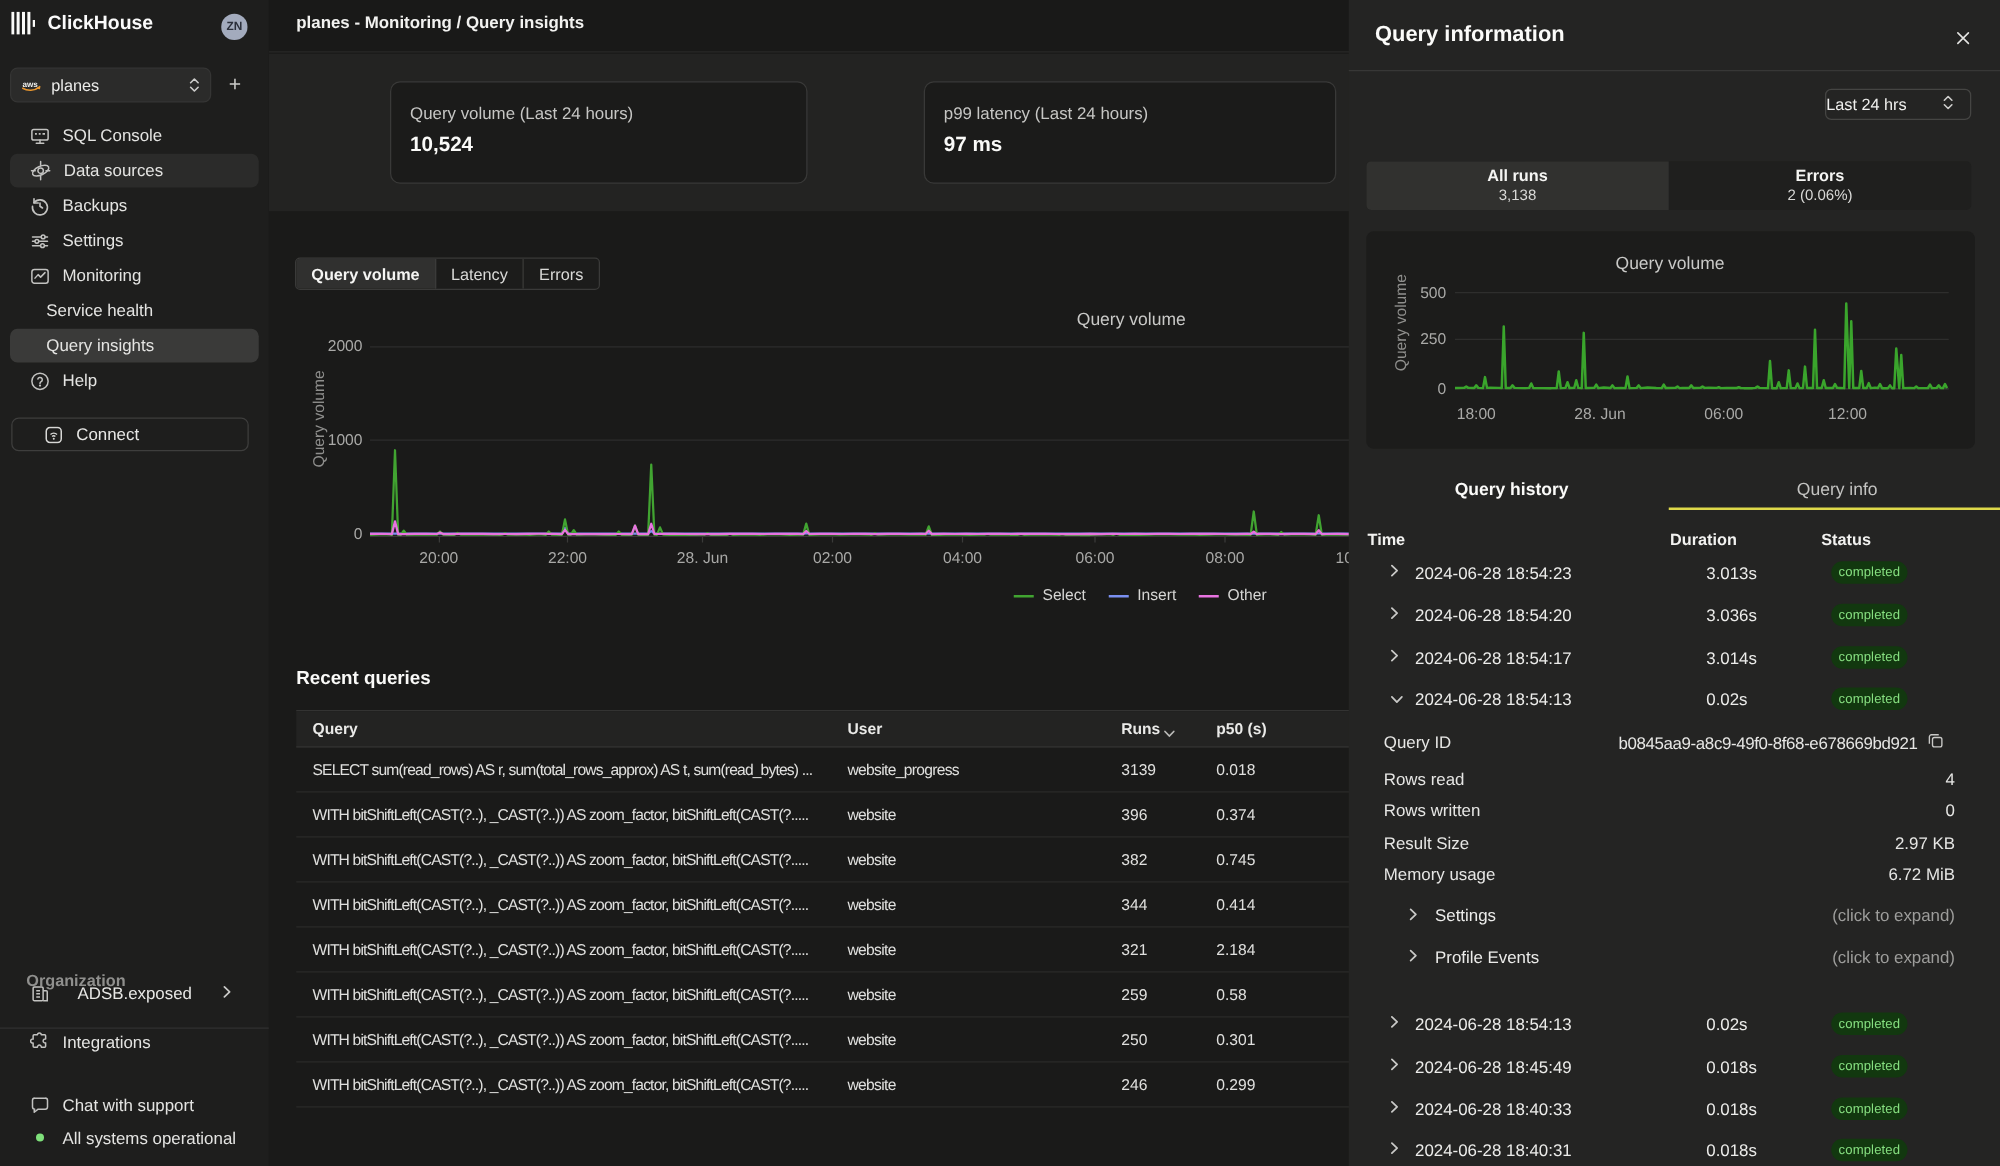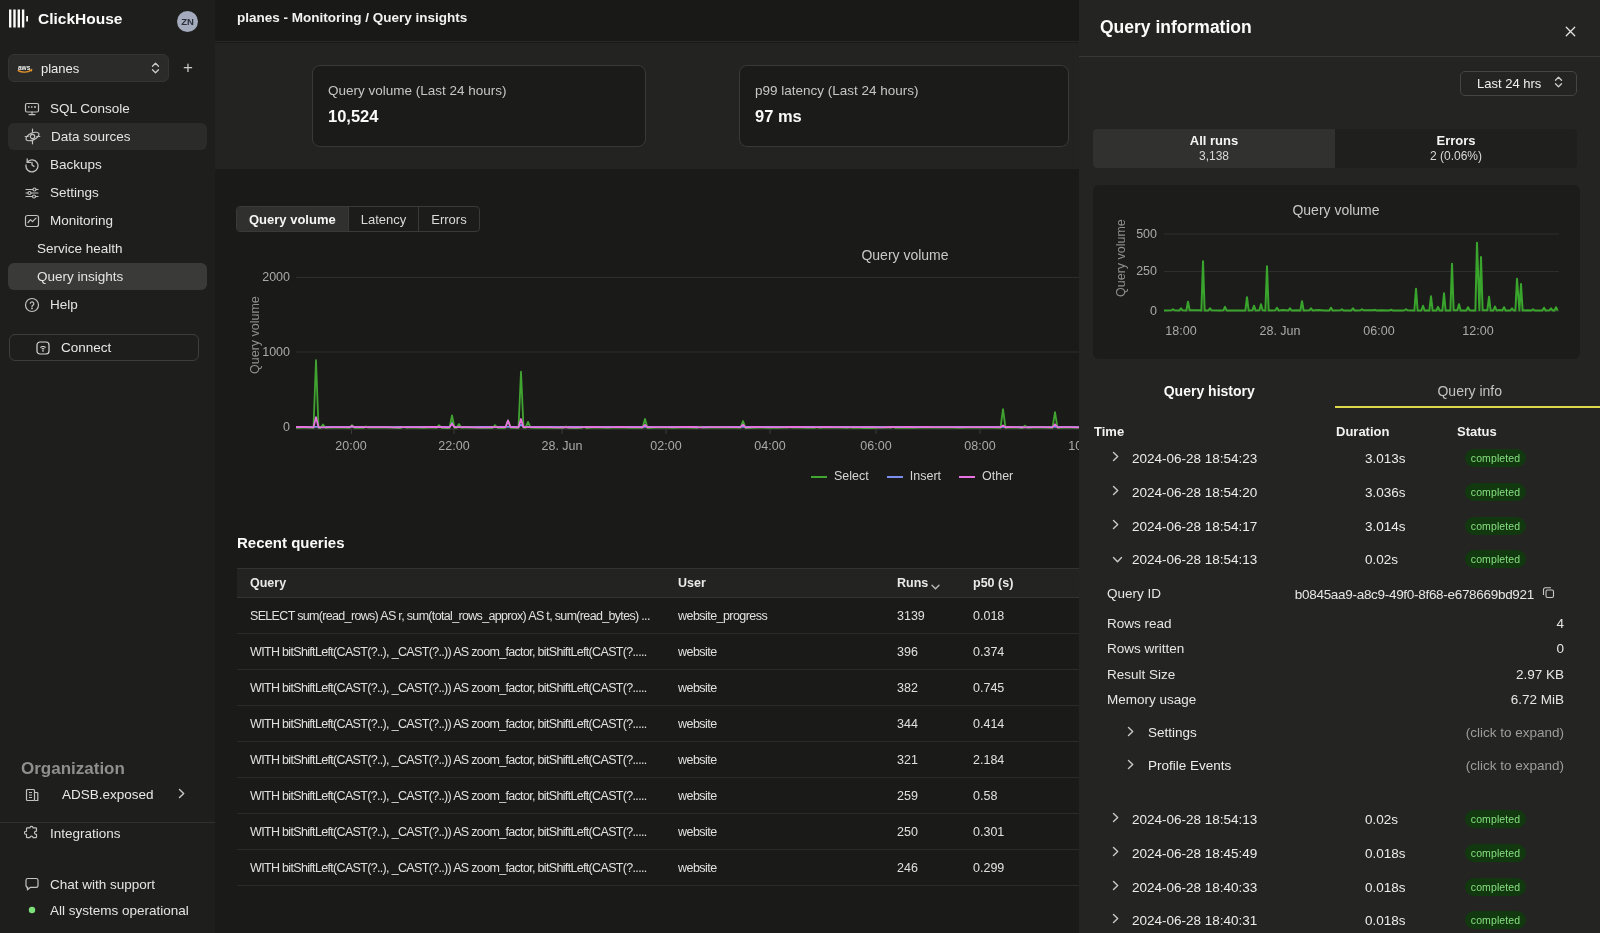--- a/index.html
+++ b/index.html
@@ -18,21 +18,21 @@
 .nav { position:absolute; left:8px; right:8px; top:95px; }
 .nav-item { height:27px; display:flex; align-items:center; border-radius:6px; padding-left:16px;
   font-size:13.5px; font-weight:500; color:#e4e4e2; margin-bottom:1px; }
 .nav-item svg { margin-right:10px; }
 .nav-item.sel1 { background:#2b2b2a; }
 .nav-item.sel2 { background:#3a3a39; }
 .nav-sub { padding-left:29px; }
 .connect { position:absolute; left:9px; width:190px; top:334px; height:27px; border:1px solid #3e3e3d;
   border-radius:6px; display:flex; align-items:center; padding-left:26px; font-size:13.5px; font-weight:500; color:#e8e8e6;}
 .connect svg { margin-right:11px; }
-.org-label { position:absolute; left:21px; top:759px; font-size:17px; font-weight:bold; color:#8f8f8d;text-align:center; }
+.org-label { position:absolute; left:21px; top:777px; font-size:13px; font-weight:bold; color:#8f8f8d;text-align:center; }
 .org-row { position:absolute; left:8px; right:8px; top:781px; height:27px; display:flex; align-items:center;
   padding-left:16px; font-size:13.5px; font-weight:500; color:#e8e8e6;gap:12px; }
 .org-row svg { margin-right:10px; }
 .org-row .chev { margin-left:auto; margin-right:12px; color:#bdbdbb; font-size:13px;}
 .sb-div { position:absolute; left:0; right:0; top:822px; border-top:1px solid #303030; }
 .util { position:absolute; left:8px; right:8px; height:26px; display:flex; align-items:center; padding-left:16px;
   font-size:13.5px; font-weight:500; color:#e4e4e2; }
 .util svg { margin-right:10px; }
 
 #main { position:absolute; left:215px; top:0; width:1385px; height:933px; background:#1a1a19; }
@@ -60,21 +60,21 @@
 .c-u span { letter-spacing:-0.55px; }
 .c-u { width:219px; }
 .c-r { width:76px; display:flex; align-items:flex-end; }
 .c-p { width:120px; }
 
 #panel { position:absolute; left:1079px; top:0; width:521px; height:933px; background:#242423; z-index:20; }
 #p-head { position:absolute; left:21px; top:17px; font-size:17.5px; font-weight:bold; color:#fbfbf9; }
 #p-x { position:absolute; right:24px; top:23px; width:11px; height:11px; color:#e0e0de;}
 #p-div { position:absolute; left:0; right:0; top:56px; border-top:1px solid #373736;}
 #p-select { position:absolute; left:381px; top:71px; width:117px; height:25px; border:1px solid #454543; border-radius:5px;
-  display:flex; align-items:center; padding-left:16px; font-size:13px; font-weight:500; color:#f0f0ee; background:#242423;}
+  display:flex; align-items:center; padding-left:0; font-size:13px; font-weight:500; color:#f0f0ee; background:#242423;}
 #p-tabs { position:absolute; left:14px; top:129px; width:484px; height:39px; display:flex; border-radius:4px; overflow:hidden; background:#1f1f1e;}
 #p-tabs .pt { flex:1; display:flex; flex-direction:column; align-items:center; justify-content:center; }
 #p-tabs .pt.on { background:#31312f; }
 #p-tabs .t1 { font-size:13px; font-weight:bold; color:#f5f5f3; line-height:15px;}
 #p-tabs .t2 { font-size:12px; color:#d9d9d7; line-height:15px; margin-top:1px;}
 #p-card { position:absolute; left:14px; top:185px; width:487px; height:174px; background:#1c1c1b; border-radius:6px; }
 #p-tabs2 { position:absolute; left:0; right:0; top:374px; height:34px; display:flex; }
 #p-tabs2 .q { flex:1; display:flex; align-items:center; justify-content:center; font-size:14px; color:#c3c3c1;}
 #p-tabs2 .q.on { font-weight:bold; color:#fafaf8; }
 #p-underline { position:absolute; left:256px; right:0; top:406px; height:2px; background:#ded94a;}

